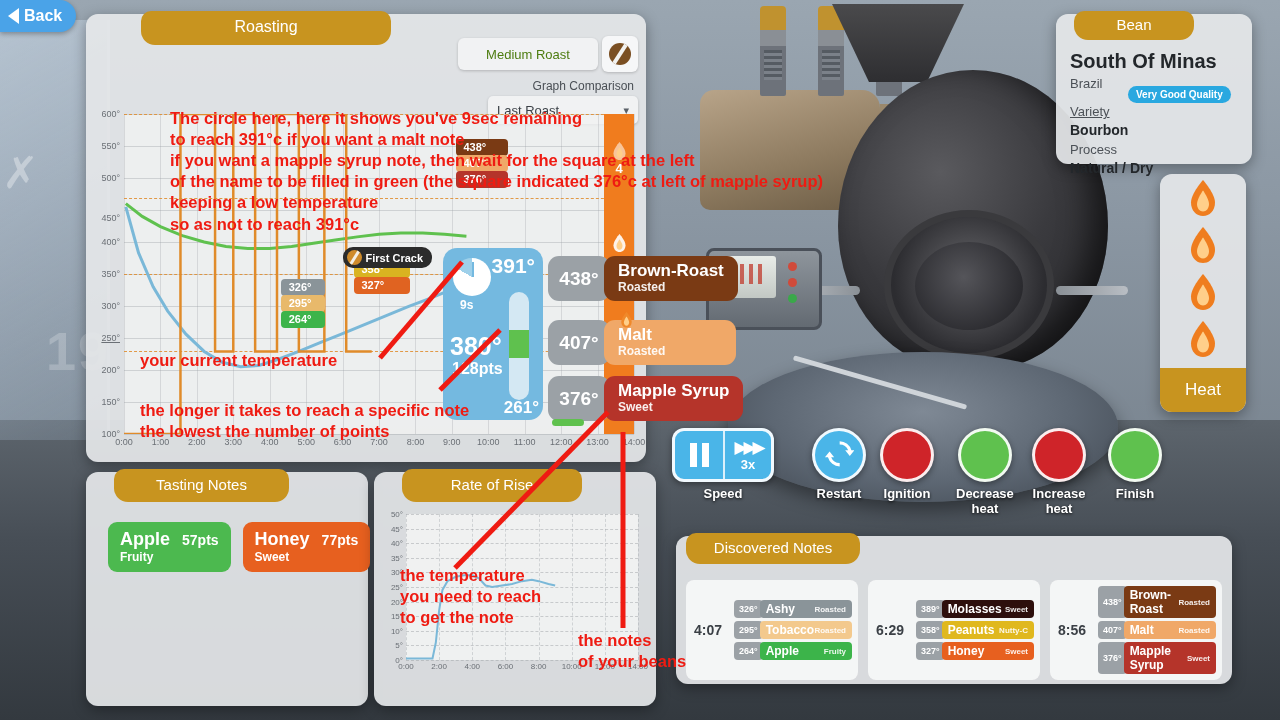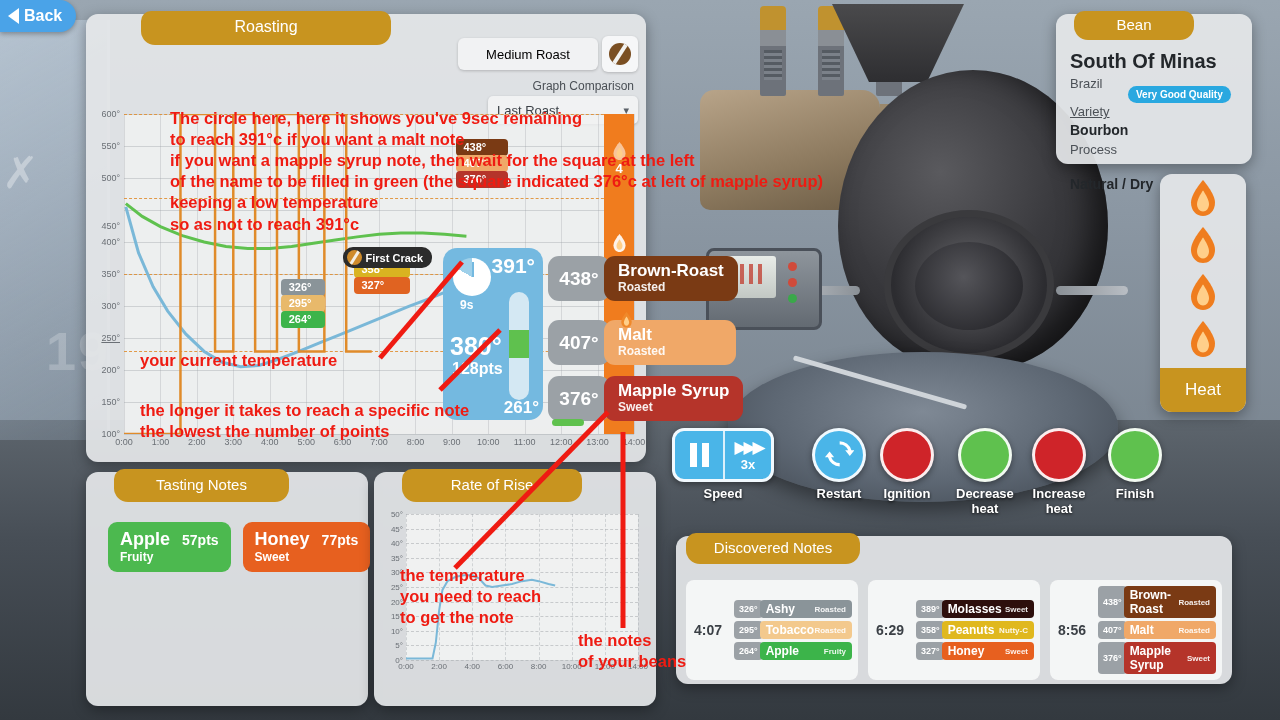--- a/index.html
+++ b/index.html
@@ -128,21 +128,21 @@
   }
   #back-btn span { color: #fff; font-size: 16px; font-weight: bold; }
 
   
   #roasting-panel { left: 86px; top: 14px; width: 560px; height: 448px; }
   #roasting-panel .panel-tab { left: 55px; min-width: 250px; }
 
   .roast-select {
     position: absolute; right: 48px; top: 24px; width: 140px; height: 32px;
     background: #f1f2f3; border-radius: 6px; display: flex;
-    align-items: center; justify-content: center; font-size: 13px; color: #000000;
+    align-items: center; justify-content: center; font-size: 13px; color: #4d7c0f;
     cursor: pointer; box-shadow: 0 1px 3px rgba(0,0,0,.2);
   }
   .bean-icon-btn {
     position: absolute; right: 8px; top: 22px; width: 36px; height: 36px;
     background: #f6f7f8; border-radius: 6px; display: flex;
     align-items: center; justify-content: center; cursor: pointer;
     box-shadow: 0 1px 3px rgba(0,0,0,.2);
   }
   .bean-glyph {
     width: 22px; height: 22px; border-radius: 50%;
@@ -276,21 +276,21 @@
   #bean-panel .panel-tab { left: 18px; min-width: 120px; font-size: 15px; padding: 5px 20px 7px; }
   .bean-name { position: absolute; left: 14px; top: 36px; font-size: 20px; font-weight: bold; color: #23272b; }
   .bean-origin { position: absolute; left: 14px; top: 62px; font-size: 13px; color: #4c5157; }
   .bean-lbl-var { position: absolute; left: 14px; top: 90px; font-size: 13px; color: #4c5157; text-decoration: underline; }
   .quality-badge {
     position: absolute; left: 72px; top: 72px; background: #29a8e0; color: #fff;
     font-size: 10px; font-weight: bold; padding: 3px 8px; border-radius: 9px;
   }
   .bean-variety { position: absolute; left: 14px; top: 108px; font-size: 14px; font-weight: bold; color: #23272b; }
   .bean-lbl-proc { position: absolute; left: 14px; top: 128px; font-size: 13px; color: #4c5157; }
-  .bean-process { position: absolute; left: 14px; top: 146px; font-size: 14px; font-weight: bold; color: #23272b; margin-top: 16px; }
+  .bean-process { position: absolute; left: 14px; top: 146px; font-size: 14px; font-weight: bold; color: #23272b; }
 
   
   #heat-panel {
     position: absolute; left: 1160px; top: 174px; width: 86px; height: 238px;
     background: rgba(228,230,232,.93); border-radius: 12px;
     box-shadow: 0 4px 14px rgba(0,0,0,.35); overflow: hidden;
   }
   .flame-col { position: absolute; inset: 0 0 44px 0; display: flex;
     flex-direction: column; align-items: center; justify-content: space-evenly; }
   .heat-foot {
@@ -392,21 +392,21 @@
   </div>
 
   <div class="graph-area" id="roast-graph">
       <div class="gridline-h" style="top: 0px;"></div>
       <div class="yaxis-lab" style="top: 0px;">600°</div>
       <div class="gridline-h" style="top: 32px;"></div>
       <div class="yaxis-lab" style="top: 32px;">550°</div>
       <div class="gridline-h" style="top: 64px;"></div>
       <div class="yaxis-lab" style="top: 64px;">500°</div>
       <div class="gridline-h" style="top: 96px;"></div>
-      <div class="yaxis-lab" style="top: 112px;">450°</div>
+      <div class="yaxis-lab" style="top: 104px;">450°</div>
       <div class="gridline-h" style="top: 128px;"></div>
       <div class="yaxis-lab" style="top: 128px;">400°</div>
       <div class="gridline-h" style="top: 160px;"></div>
       <div class="yaxis-lab" style="top: 160px;">350°</div>
       <div class="gridline-h" style="top: 192px;"></div>
       <div class="yaxis-lab" style="top: 192px;">300°</div>
       <div class="gridline-h" style="top: 224px;"></div>
       <div class="yaxis-lab" style="top: 224px; text-decoration: underline;">250°</div>
       <div class="gridline-h" style="top: 256px;"></div>
       <div class="yaxis-lab" style="top: 256px;">200°</div>

